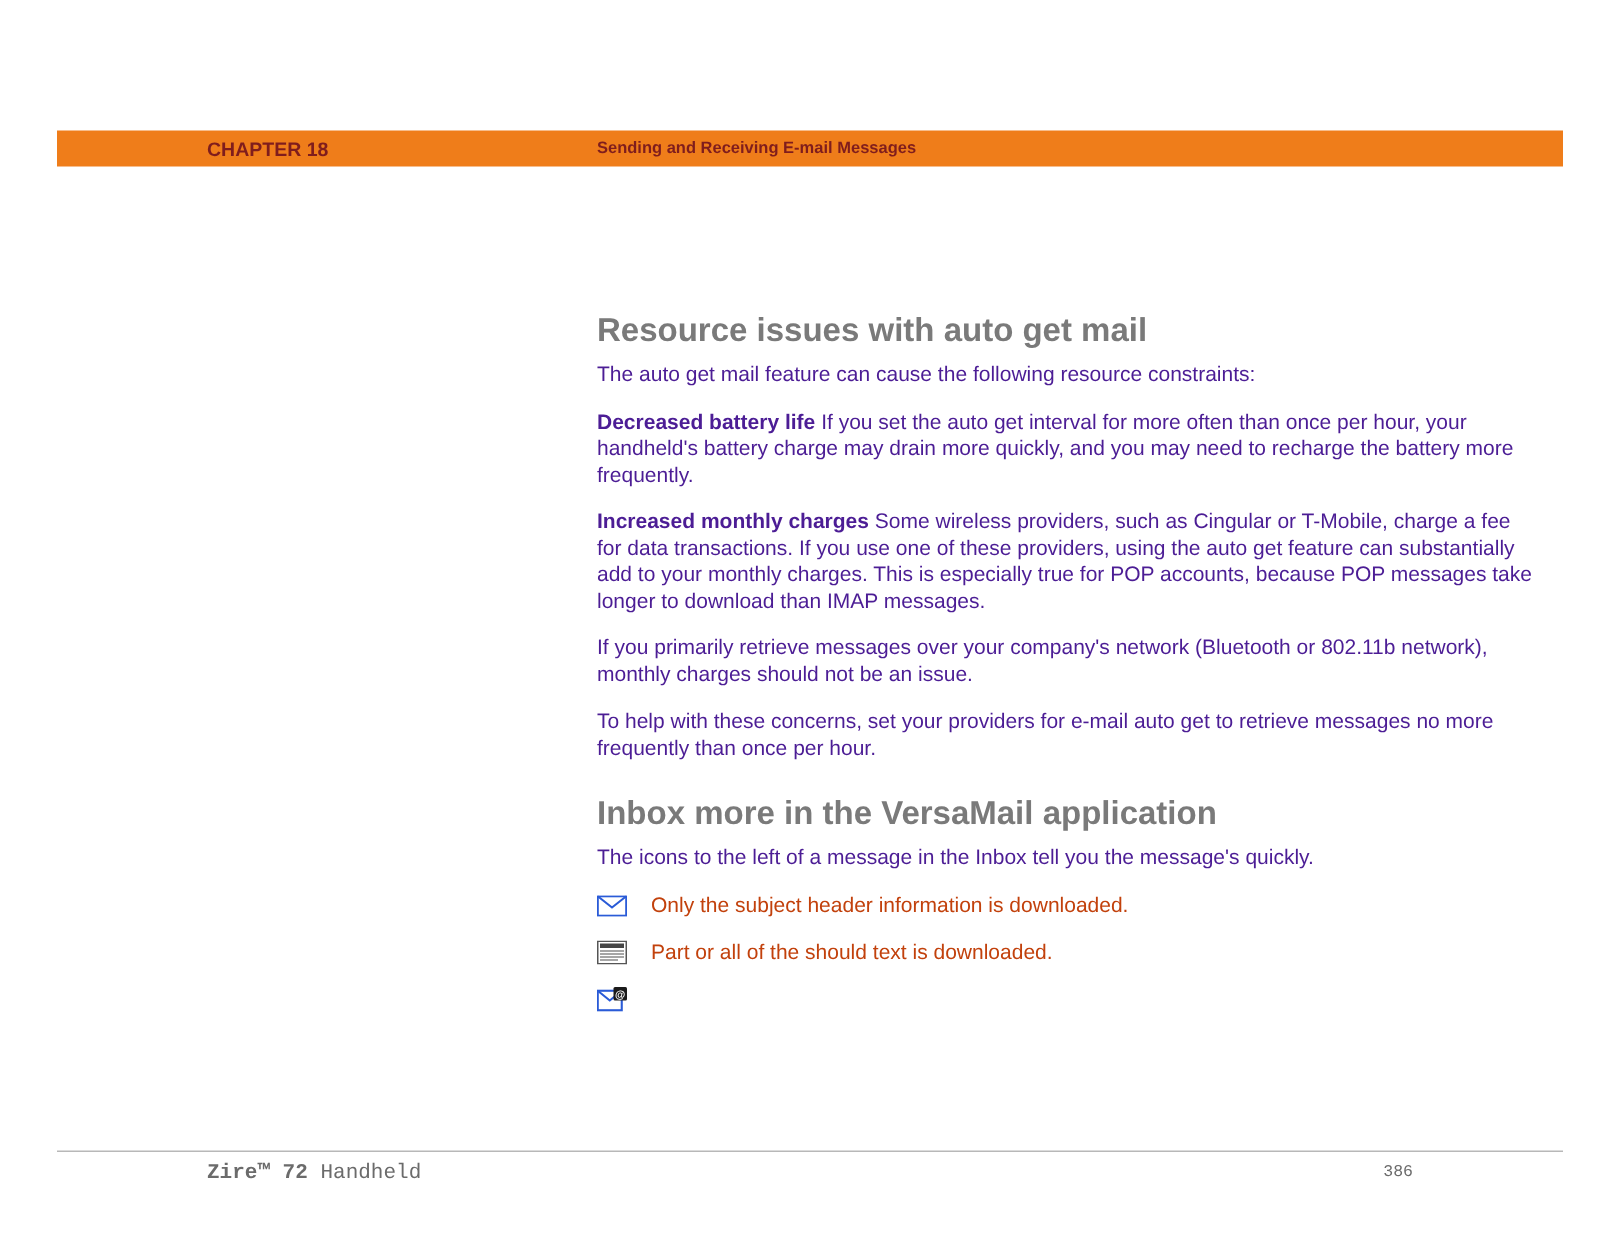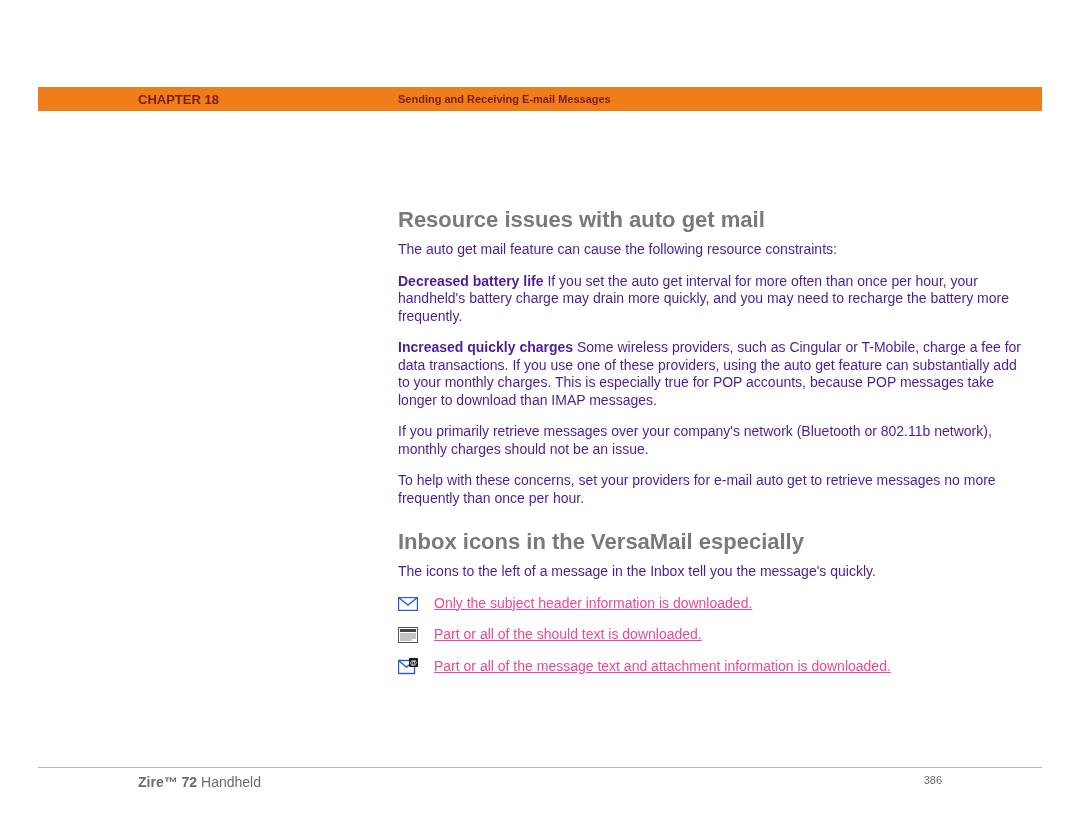--- a/index.html
+++ b/index.html
@@ -65,40 +65,40 @@
     width: 20px;
     height: 16px;
     flex-shrink: 0;
     display: flex;
     align-items: center;
     justify-content: center;
     margin-top: 1px;
   }
   .icon-text {
     font-size: 14px;
-    color: #ec4899;
+    color: #c2410c;
     line-height: 1.25;
-    text-decoration: underline;
   }
   .footer {
     position: absolute;
     left: 38px;
     right: 38px;
     bottom: 44px;
   }
   .footer-rule {
     border: none;
     border-top: 1px solid #b8b8b8;
     margin-bottom: 6px;
   }
   .footer-line {
     display: flex;
     justify-content: space-between;
-    align-items: flex-start;
+    align-items: center;
     padding: 0 100px 0 100px;
+    font-family: Liberation Mono, monospace;
   }
   .footer-left {
     font-size: 14px;
     color: #6b6b6b;
   }
   .footer-left .bold { font-weight: bold; }
   .footer-right {
     font-size: 11px;
     color: #6b6b6b;
   }
@@ -115,32 +115,32 @@
 <div class="content">
 
   <div class="h1">Resource issues with auto get mail</div>
   <div class="body-text">The auto get mail feature can cause the following resource constraints:</div>
 
   <div class="body-text">
     <span class="runin">Decreased battery life</span><span>   If you set the auto get interval for more often than once per hour, your handheld's battery charge may drain more quickly, and you may need to recharge the battery more frequently.</span>
   </div>
 
   <div class="body-text">
-    <span class="runin">Increased quickly charges</span><span>   Some wireless providers, such as Cingular or T-Mobile, charge a fee for data transactions. If you use one of these providers, using the auto get feature can substantially add to your monthly charges. This is especially true for POP accounts, because POP messages take longer to download than IMAP messages.</span>
+    <span class="runin">Increased monthly charges</span><span>   Some wireless providers, such as Cingular or T-Mobile, charge a fee for data transactions. If you use one of these providers, using the auto get feature can substantially add to your monthly charges. This is especially true for POP accounts, because POP messages take longer to download than IMAP messages.</span>
   </div>
 
   <div class="body-text">
     <span>If you primarily retrieve messages over your company's network (Bluetooth or 802.11b network), monthly charges should not be an issue.</span>
   </div>
 
   <div class="body-text">
     <span>To help with these concerns, set your providers for e-mail auto get to retrieve messages no more frequently than once per hour.</span>
   </div>
 
-  <div class="h1" style="margin-top:22px;">Inbox icons in the VersaMail especially</div>
+  <div class="h1" style="margin-top:22px;">Inbox more in the VersaMail application</div>
   <div class="body-text">The icons to the left of a message in the Inbox tell you the message's quickly.</div>
 
   <div class="icon-row">
     <div class="icon-box">
       <svg width="20" height="14" viewBox="0 0 20 14">
         <rect x="0.5" y="0.5" width="19" height="13" fill="#ffffff" stroke="#2a5bd7" stroke-width="1.4"></rect>
         <polyline points="0.5,0.5 10,8 19.5,0.5" fill="none" stroke="#2a5bd7" stroke-width="1.4"></polyline>
       </svg>
     </div>
     <div class="icon-text">Only the subject header information is downloaded.</div>
@@ -162,21 +162,20 @@
 
   <div class="icon-row">
     <div class="icon-box">
       <svg width="20" height="18" viewBox="0 0 20 18">
         <rect x="0.5" y="2.5" width="16" height="13" fill="#ffffff" stroke="#2a5bd7" stroke-width="1.4"></rect>
         <polyline points="0.5,2.5 8.5,9 16.5,2.5" fill="none" stroke="#2a5bd7" stroke-width="1.4"></polyline>
         <rect x="11" y="0" width="9" height="9" rx="1" fill="#1a1a1a"></rect>
         <text x="15.5" y="7" font-size="7" fill="#ffffff" text-anchor="middle" font-weight="bold">@</text>
       </svg>
     </div>
-    <div class="icon-text">Part or all of the message text and attachment information is downloaded.</div>
   </div>
 
 </div>
 
 <div class="footer">
   <hr class="footer-rule">
   <div class="footer-line">
     <div class="footer-left">
       <span class="bold">Zire™ 72</span><span> Handheld</span>
     </div>

